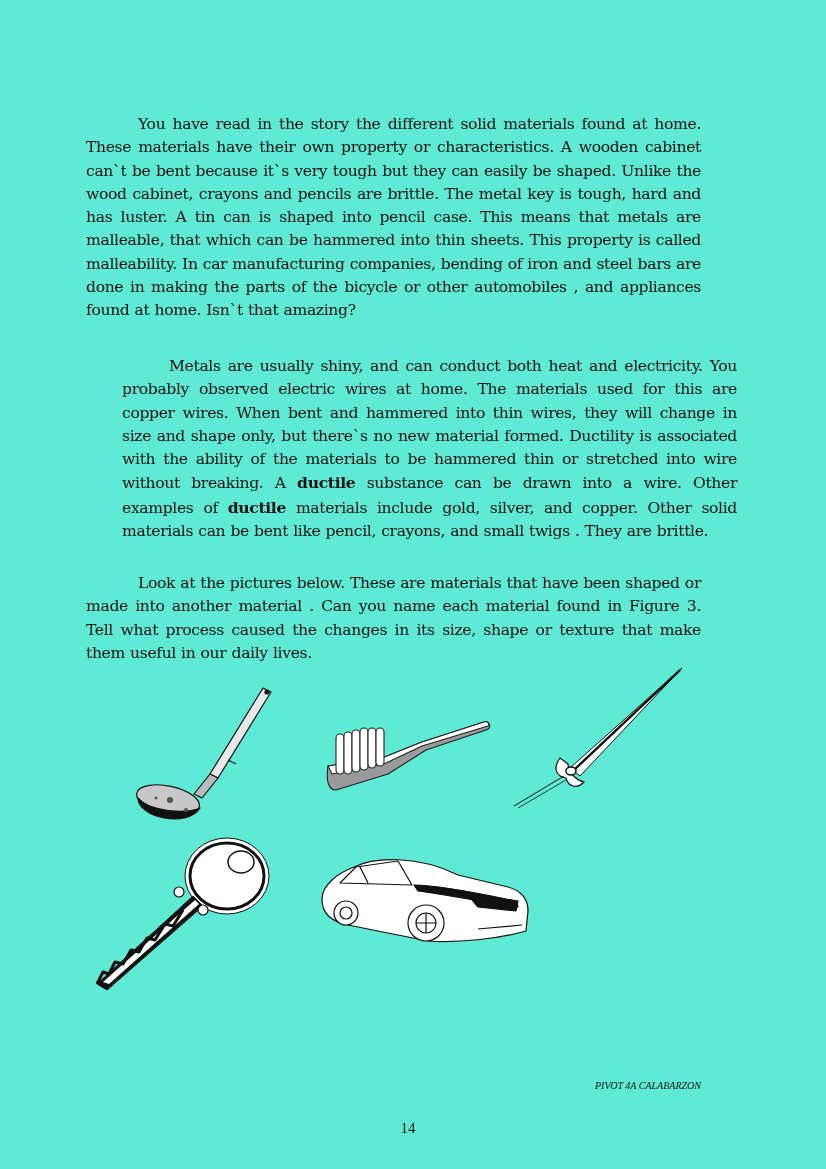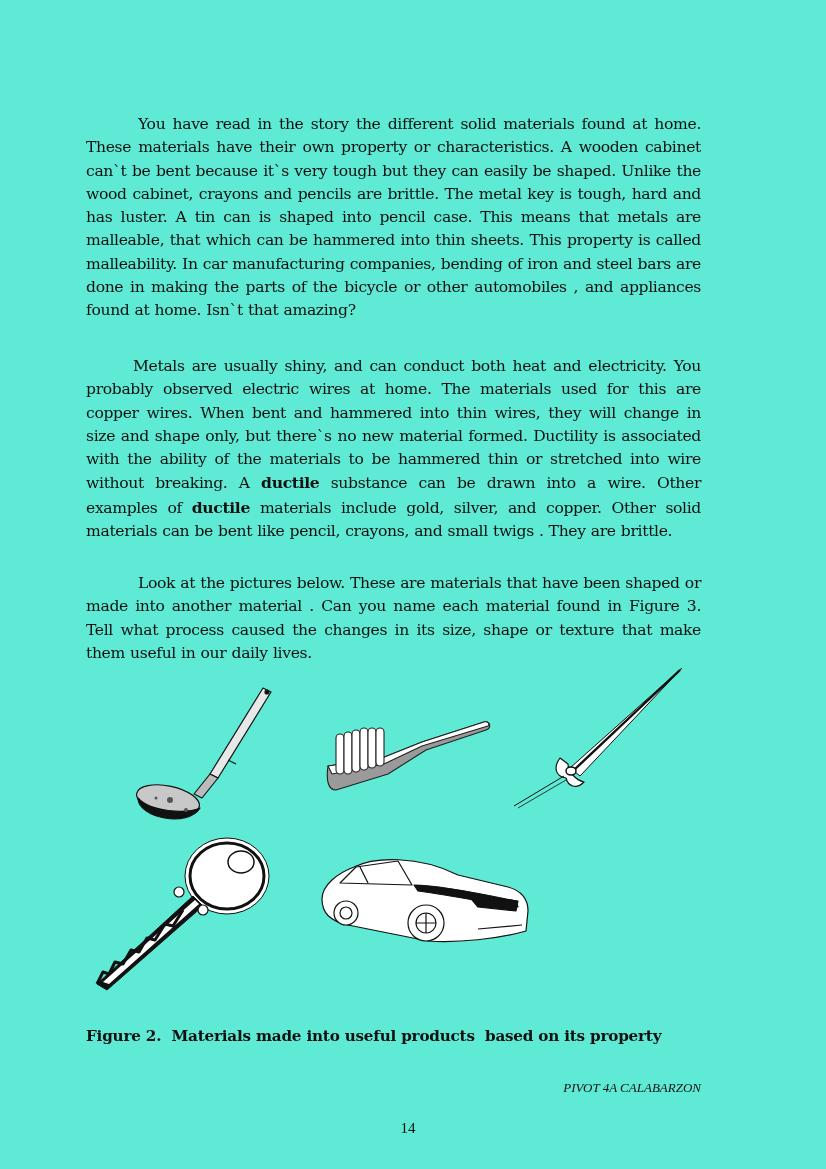--- a/index.html
+++ b/index.html
@@ -8,34 +8,34 @@
   .text-block {
     position: absolute; left: 86px; width: 615px;
     font-family: "DejaVu Serif", "Liberation Serif", serif;
     font-size: 15.6px; line-height: 23.3px; color: #111;
     text-align: justify; letter-spacing: -0.35px; word-spacing: 0.5px;
     margin: 0;
   }
   .indent { text-indent: 52px; }
   .indent2 { text-indent: 47px; }
   .p1 { top: 113px; }
-  .p2 { top: 355px; }
+  .p2 { top: 355px; margin-left: 36px; }
   .p3 { top: 572px; }
   b { font-weight: bold; }
   .fig { position: absolute; }
   .caption {
     position: absolute; left: 86px; top: 1027px;
     font-family: "DejaVu Serif", "Liberation Serif", serif;
     font-weight: bold; font-size: 15.2px; color: #111; letter-spacing: -0.2px;
     white-space: pre;
   }
   .footer {
     position: absolute; right: 125px; top: 1080px;
     font-family: "Liberation Serif", "DejaVu Serif", serif;
-    font-style: italic; font-size: 13px; color: #111;
+    font-style: italic; font-size: 10px; color: #111;
   }
   .pagenum {
     position: absolute; left: 0; width: 776px; text-align: center; top: 1120px;
     font-family: "Liberation Serif", "DejaVu Serif", serif;
     font-size: 15px; color: #111; padding-left: 20px;
   }
 </style>
 </head>
 <body>
 
@@ -109,16 +109,15 @@
       <path d="M150 40 L200 46 L198 56 L160 52 Z" fill="#111"></path>
       <circle cx="28" cy="58" r="12"></circle>
       <circle cx="28" cy="58" r="6"></circle>
       <circle cx="108" cy="68" r="18"></circle>
       <circle cx="108" cy="68" r="10"></circle>
       <path d="M108 58 L108 78 M98 68 L118 68"></path>
       <path d="M160 74 L204 70"></path>
     </g>
   </svg>
 
-  <div class="caption">Figure 2.  Materials made into useful products  based on its property</div>
   <div class="footer">PIVOT 4A CALABARZON</div>
   <div class="pagenum">14</div>
 </div>
 
 </body></html>

